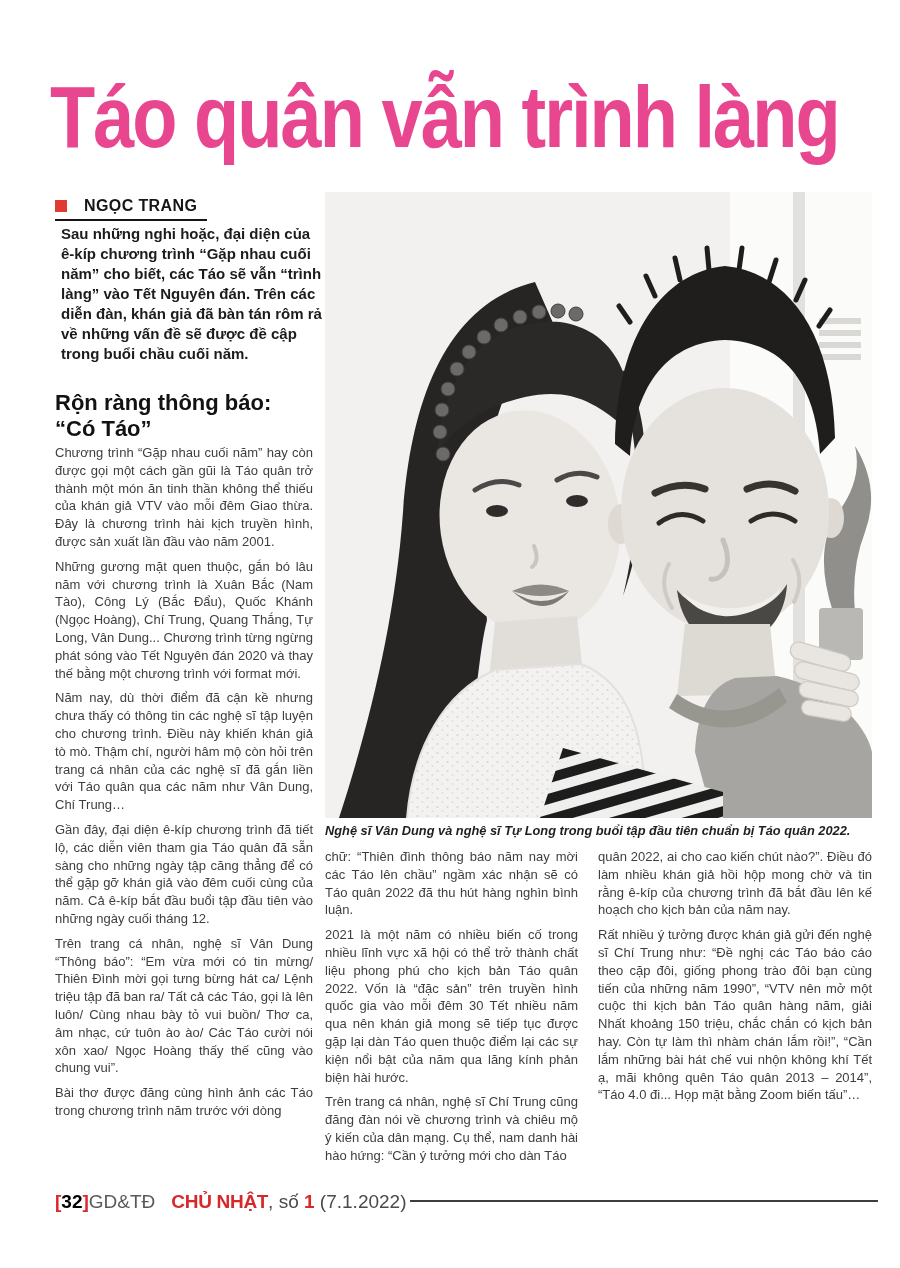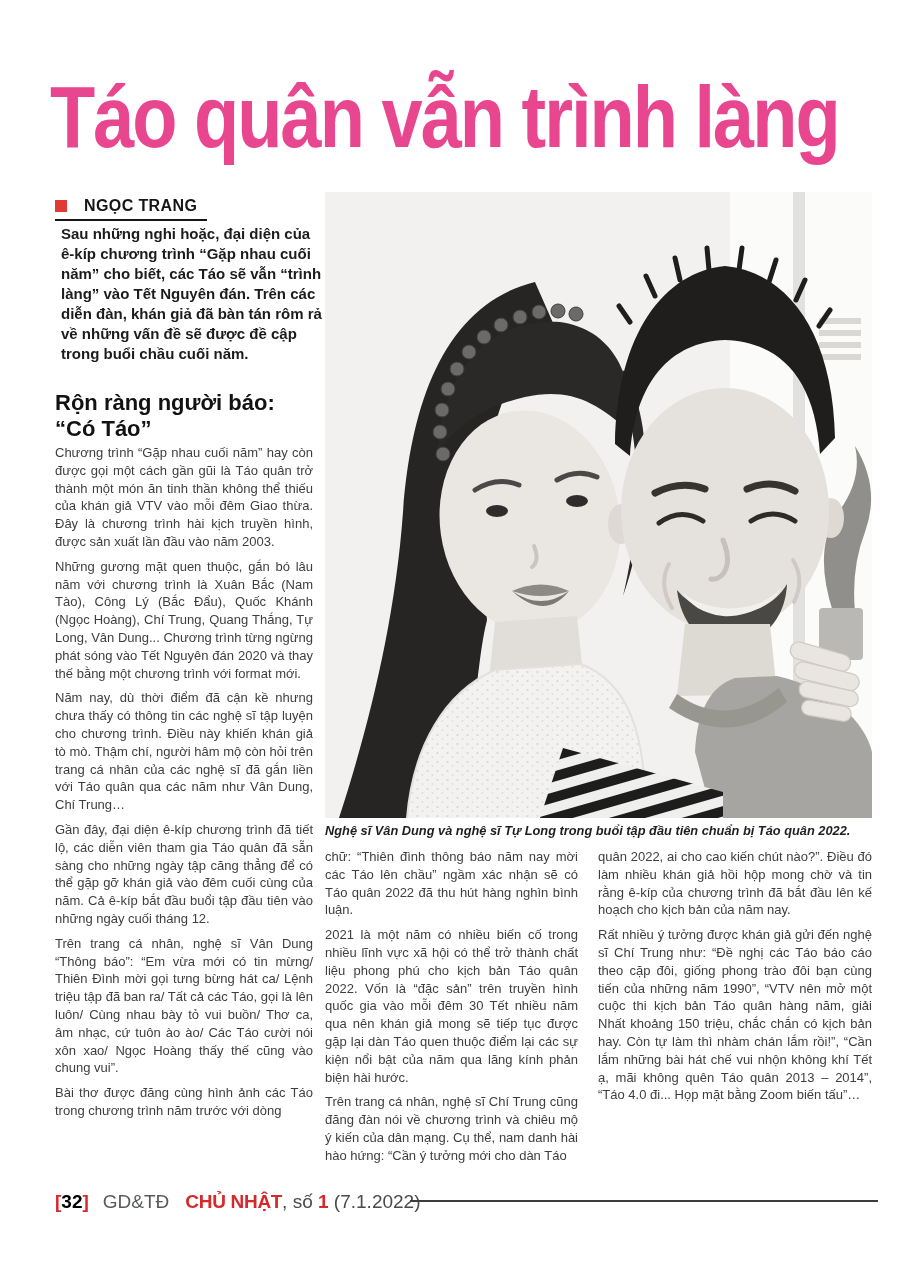--- a/index.html
+++ b/index.html
@@ -37,45 +37,45 @@
   .caption{
     left:325px;top:823px;width:547px;font-style:italic;font-weight:bold;
     font-size:12.8px;color:#1f1f1f;
   }
   .footer{
     left:55px;top:1191px;font-size:19px;color:#4a4a4b;display:flex;
     align-items:baseline;white-space:pre;
   }
   .f-red{color:#D7282A;font-weight:bold;}
   .f-num{color:#000000;font-weight:bold;}
-  .f-brand{color:#58595b;margin-left:14px;}
+  .f-brand{color:#58595b;}
   .f-accent{color:#D7282A;font-weight:bold;letter-spacing:-.3px;margin-left:16px;}
   .f-rest{color:#4a4a4b;}
   .f-issue-num{color:#D7282A;font-weight:bold;}
   .footer-rule{left:410px;top:1200px;width:468px;height:2px;background:#3d3d3d;}
 </style>
 </head>
 <body>
 
 <div class="abs page-title">Táo quân vẫn trình làng</div>
 
 <div class="abs byline">
   <span class="byline-square"></span>
   <span class="byline-name">NGỌC TRANG</span>
 </div>
 
 <div class="abs lede">Sau những nghi hoặc, đại diện của ê-kíp chương trình “Gặp nhau cuối năm” cho biết, các Táo sẽ vẫn “trình làng” vào Tết Nguyên đán. Trên các diễn đàn, khán giả đã bàn tán rôm rả về những vấn đề sẽ được đề cập trong buổi chầu cuối năm.</div>
 
 <div class="abs section-heading">
-  <div>Rộn ràng người báo:</div>
+  <div>Rộn ràng thông báo:</div>
   <div>“Có Táo”</div>
 </div>
 
 <div class="abs col col-left">
-  <p>Chương trình “Gặp nhau cuối năm” hay còn được gọi một cách gần gũi là Táo quân trở thành một món ăn tinh thần không thể thiếu của khán giả VTV vào mỗi đêm Giao thừa. Đây là chương trình hài kịch truyền hình, được sản xuất lần đầu vào năm 2003.</p>
+  <p>Chương trình “Gặp nhau cuối năm” hay còn được gọi một cách gần gũi là Táo quân trở thành một món ăn tinh thần không thể thiếu của khán giả VTV vào mỗi đêm Giao thừa. Đây là chương trình hài kịch truyền hình, được sản xuất lần đầu vào năm 2001.</p>
   <p>Những gương mặt quen thuộc, gắn bó lâu năm với chương trình là Xuân Bắc (Nam Tào), Công Lý (Bắc Đẩu), Quốc Khánh (Ngọc Hoàng), Chí Trung, Quang Thắng, Tự Long, Vân Dung... Chương trình từng ngừng phát sóng vào Tết Nguyên đán 2020 và thay thế bằng một chương trình với format mới.</p>
   <p>Năm nay, dù thời điểm đã cận kề nhưng chưa thấy có thông tin các nghệ sĩ tập luyện cho chương trình. Điều này khiến khán giả tò mò. Thậm chí, người hâm mộ còn hỏi trên trang cá nhân của các nghệ sĩ đã gắn liền với Táo quân qua các năm như Vân Dung, Chí Trung…</p>
   <p>Gần đây, đại diện ê-kíp chương trình đã tiết lộ, các diễn viên tham gia Táo quân đã sẵn sàng cho những ngày tập căng thẳng để có thể gặp gỡ khán giả vào đêm cuối cùng của năm. Cả ê-kíp bắt đầu buổi tập đầu tiên vào những ngày cuối tháng 12.</p>
   <p>Trên trang cá nhân, nghệ sĩ Vân Dung “Thông báo”: “Em vừa mới có tin mừng/ Thiên Đình mời gọi tưng bừng hát ca/ Lệnh triệu tập đã ban ra/ Tất cả các Táo, gọi là lên luôn/ Cùng nhau bày tỏ vui buồn/ Thơ ca, âm nhạc, cứ tuôn ào ào/ Các Táo cười nói xôn xao/ Ngọc Hoàng thấy thế cũng vào chung vui”.</p>
   <p>Bài thơ được đăng cùng hình ảnh các Táo trong chương trình năm trước với dòng</p>
 </div>
 
 <div class="abs photo-wrap">
   <svg viewBox="0 0 547 626" width="547" height="626">
     <defs>

